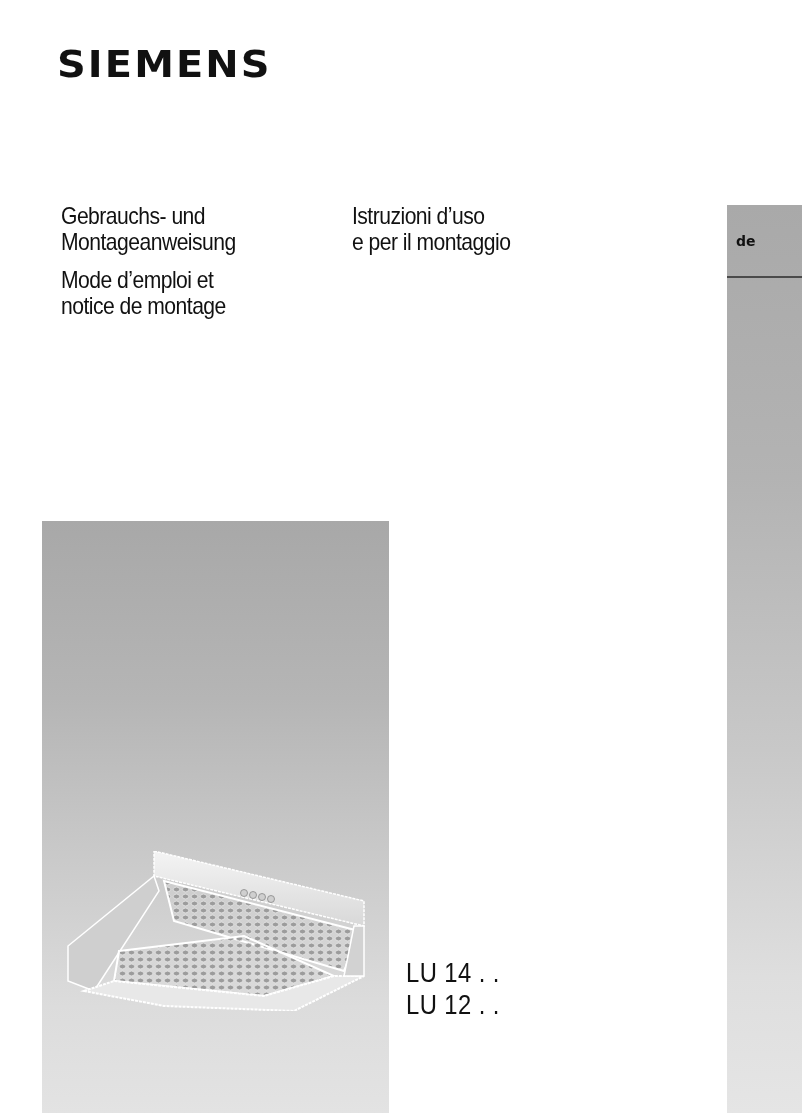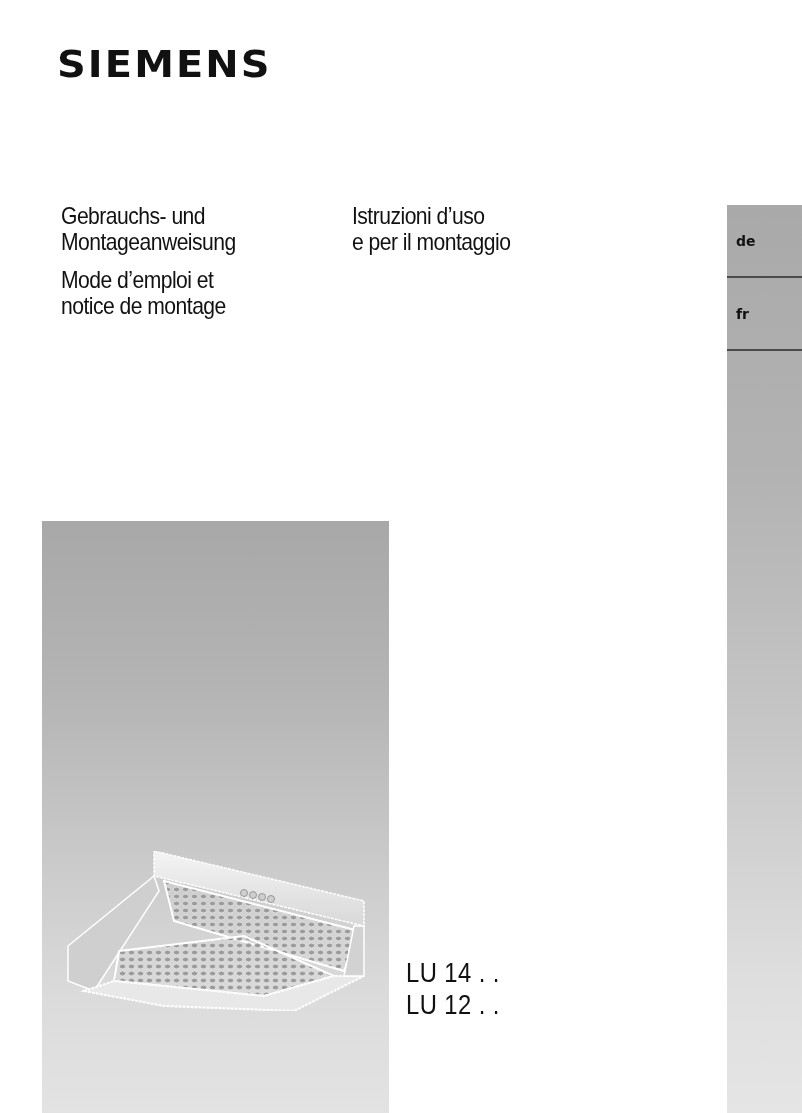--- a/index.html
+++ b/index.html
@@ -37,23 +37,20 @@
 </div>
 <div class="title-block" id="t-it">
   <div>Istruzioni d’uso</div>
   <div>e per il montaggio</div>
 </div>
 
 <div class="sidebar">
   <div class="lang-tab" style="top:0">
     <span>de</span>
   </div>
-  <div class="lang-tab" style="top:73px">
-    <span>fr</span>
-  </div>
 </div>
 
 <div class="hero">
   <svg class="hood" viewBox="0 0 320 160" xmlns="http://www.w3.org/2000/svg">
     <defs>
       <pattern id="holes" x="0" y="0" width="9" height="7" patternUnits="userSpaceOnUse">
         <ellipse cx="4.5" cy="3.5" rx="3.2" ry="2.4" fill="#9c9c9c" stroke="#e8e8e8" stroke-width="0.8"></ellipse>
       </pattern>
       <linearGradient id="frontG" x1="0" y1="0" x2="0" y2="1">
         <stop offset="0" stop-color="#f4f4f4"></stop>

